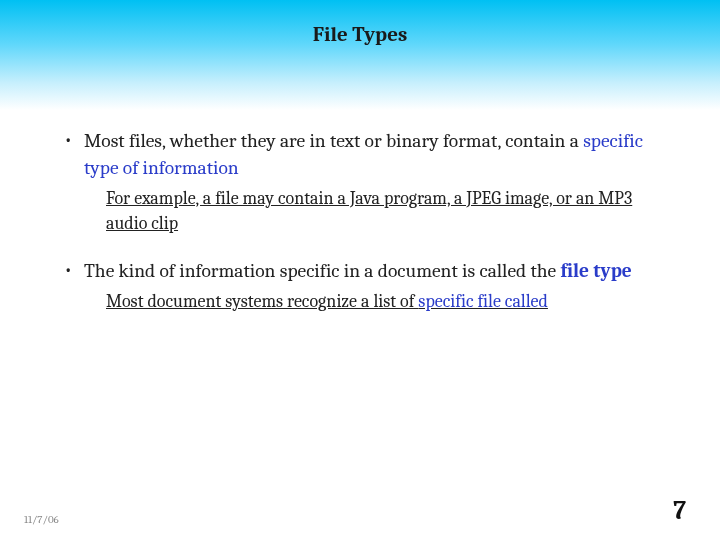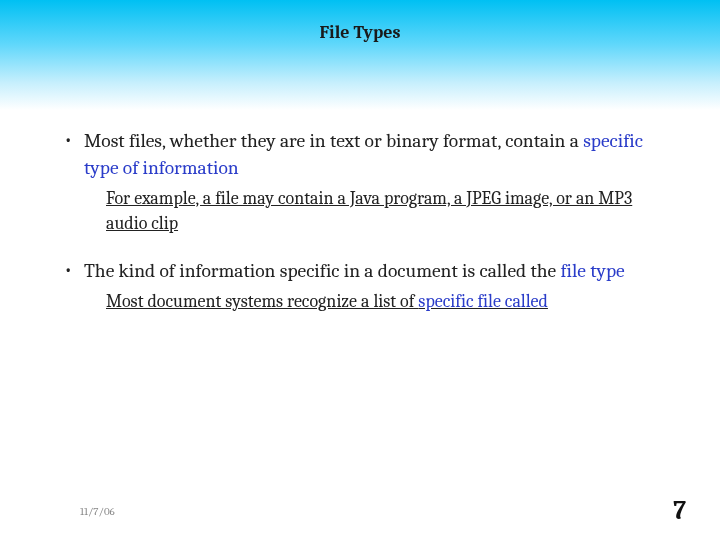--- a/index.html
+++ b/index.html
@@ -12,21 +12,21 @@
   .header-band {
     width: 100%;
     height: 110px;
     background: linear-gradient(to bottom, #00c0f3 0%, #5fd7fb 40%, #c6effd 75%, #ffffff 100%);
     display: flex;
     align-items: flex-start;
     justify-content: center;
     padding-top: 22px;
   }
   .slide-title {
-    font-size: 18px;
+    font-size: 21px;
     font-weight: 700;
     color: #1a1a1a;
   }
   .content {
     padding: 18px 61px 0 62px;
     font-size: 19.5px;
     line-height: 1.36;
     color: #222;
   }
   .bullet {
@@ -43,28 +43,28 @@
     font-size: 19px;
   }
   .subtext {
     padding-left: 44px;
     font-size: 18px;
     margin-bottom: 22px;
     color: #222;
     text-decoration: underline;
   }
   .accent { color: #2a3cc9; }
-  .accent-bold { color: #2a3cc9; font-weight: 400; }
+  .accent-bold { color: #2a3cc9; font-weight: 700; }
   .footer {
     position: absolute;
     left: 0; right: 0; bottom: 14px;
     display: flex;
     justify-content: space-between;
-    align-items: center;
-    padding: 0 34px 0 80px;
+    align-items: flex-end;
+    padding: 0 34px 0 24px;
   }
   .footer-date { font-size: 11px; color: #888; }
   .footer-page { font-size: 26px; font-weight: 700; color: #111; }
 </style>
 </head>
 <body>
 
 <div class="header-band">
   <h1 class="slide-title">File Types</h1>
 </div>

